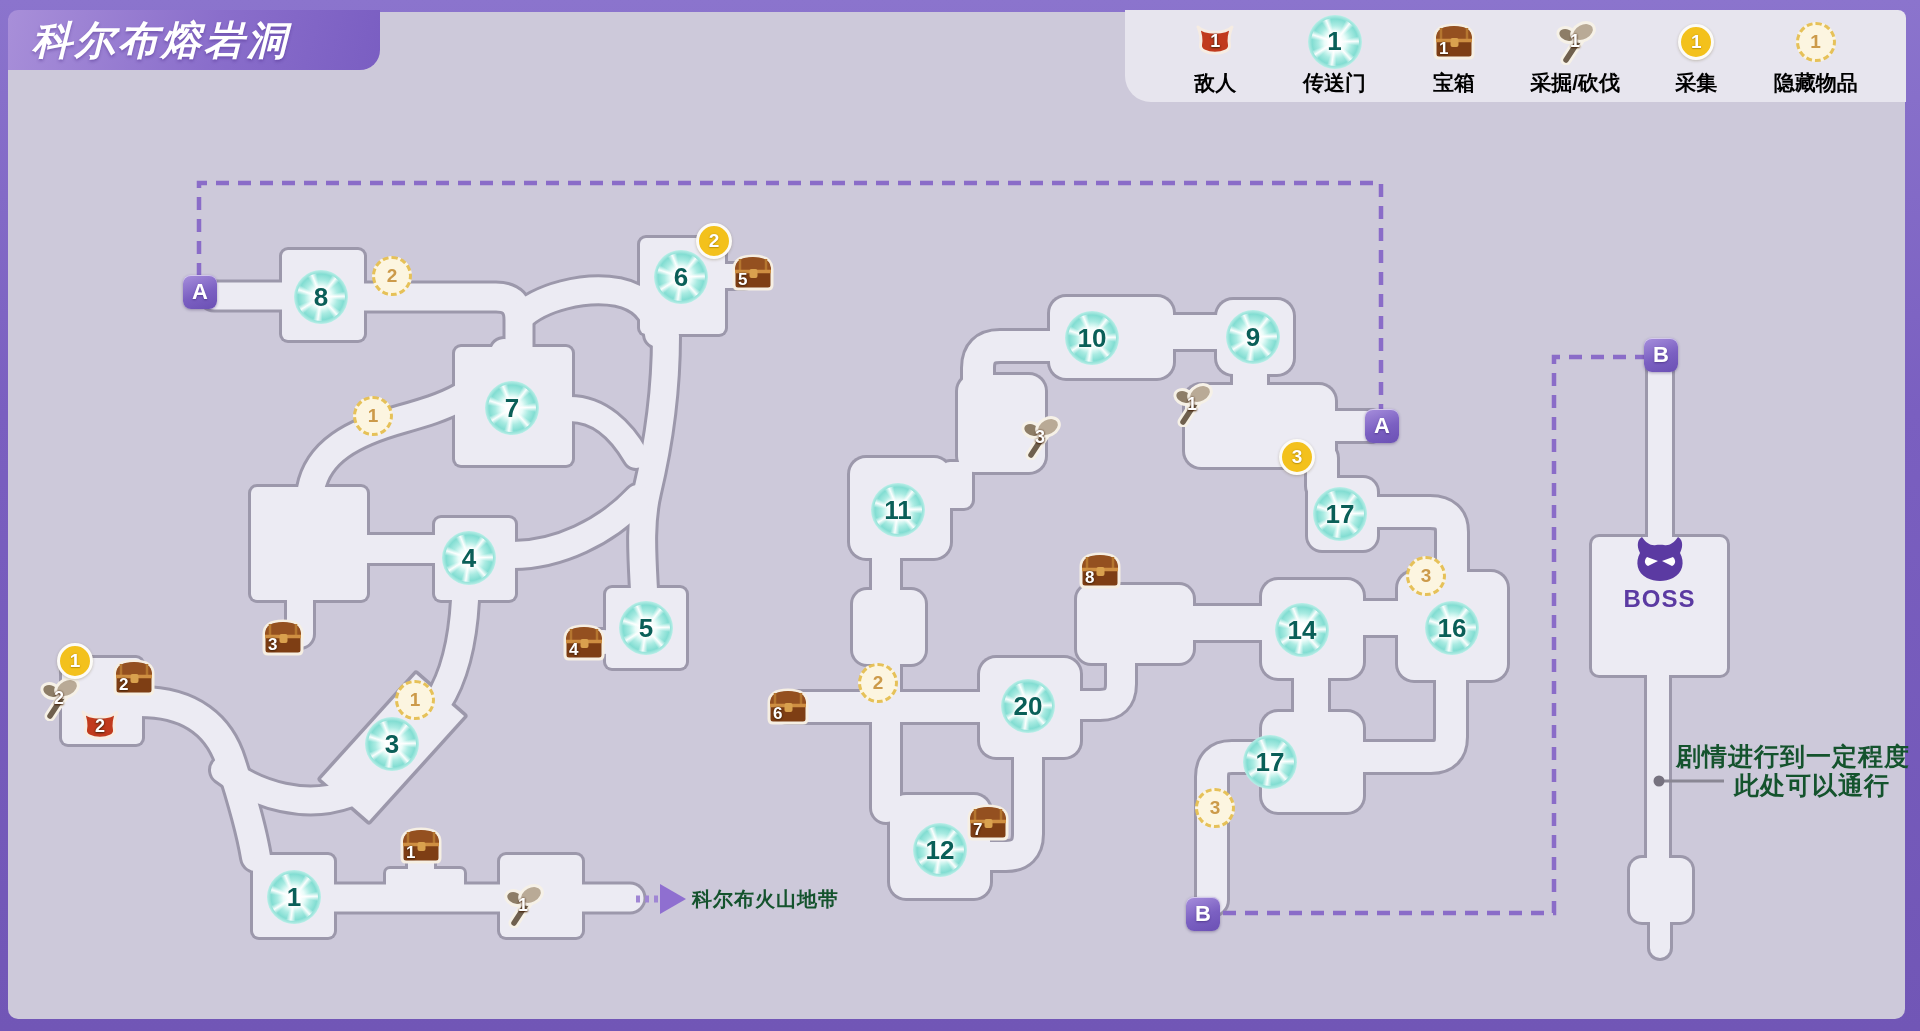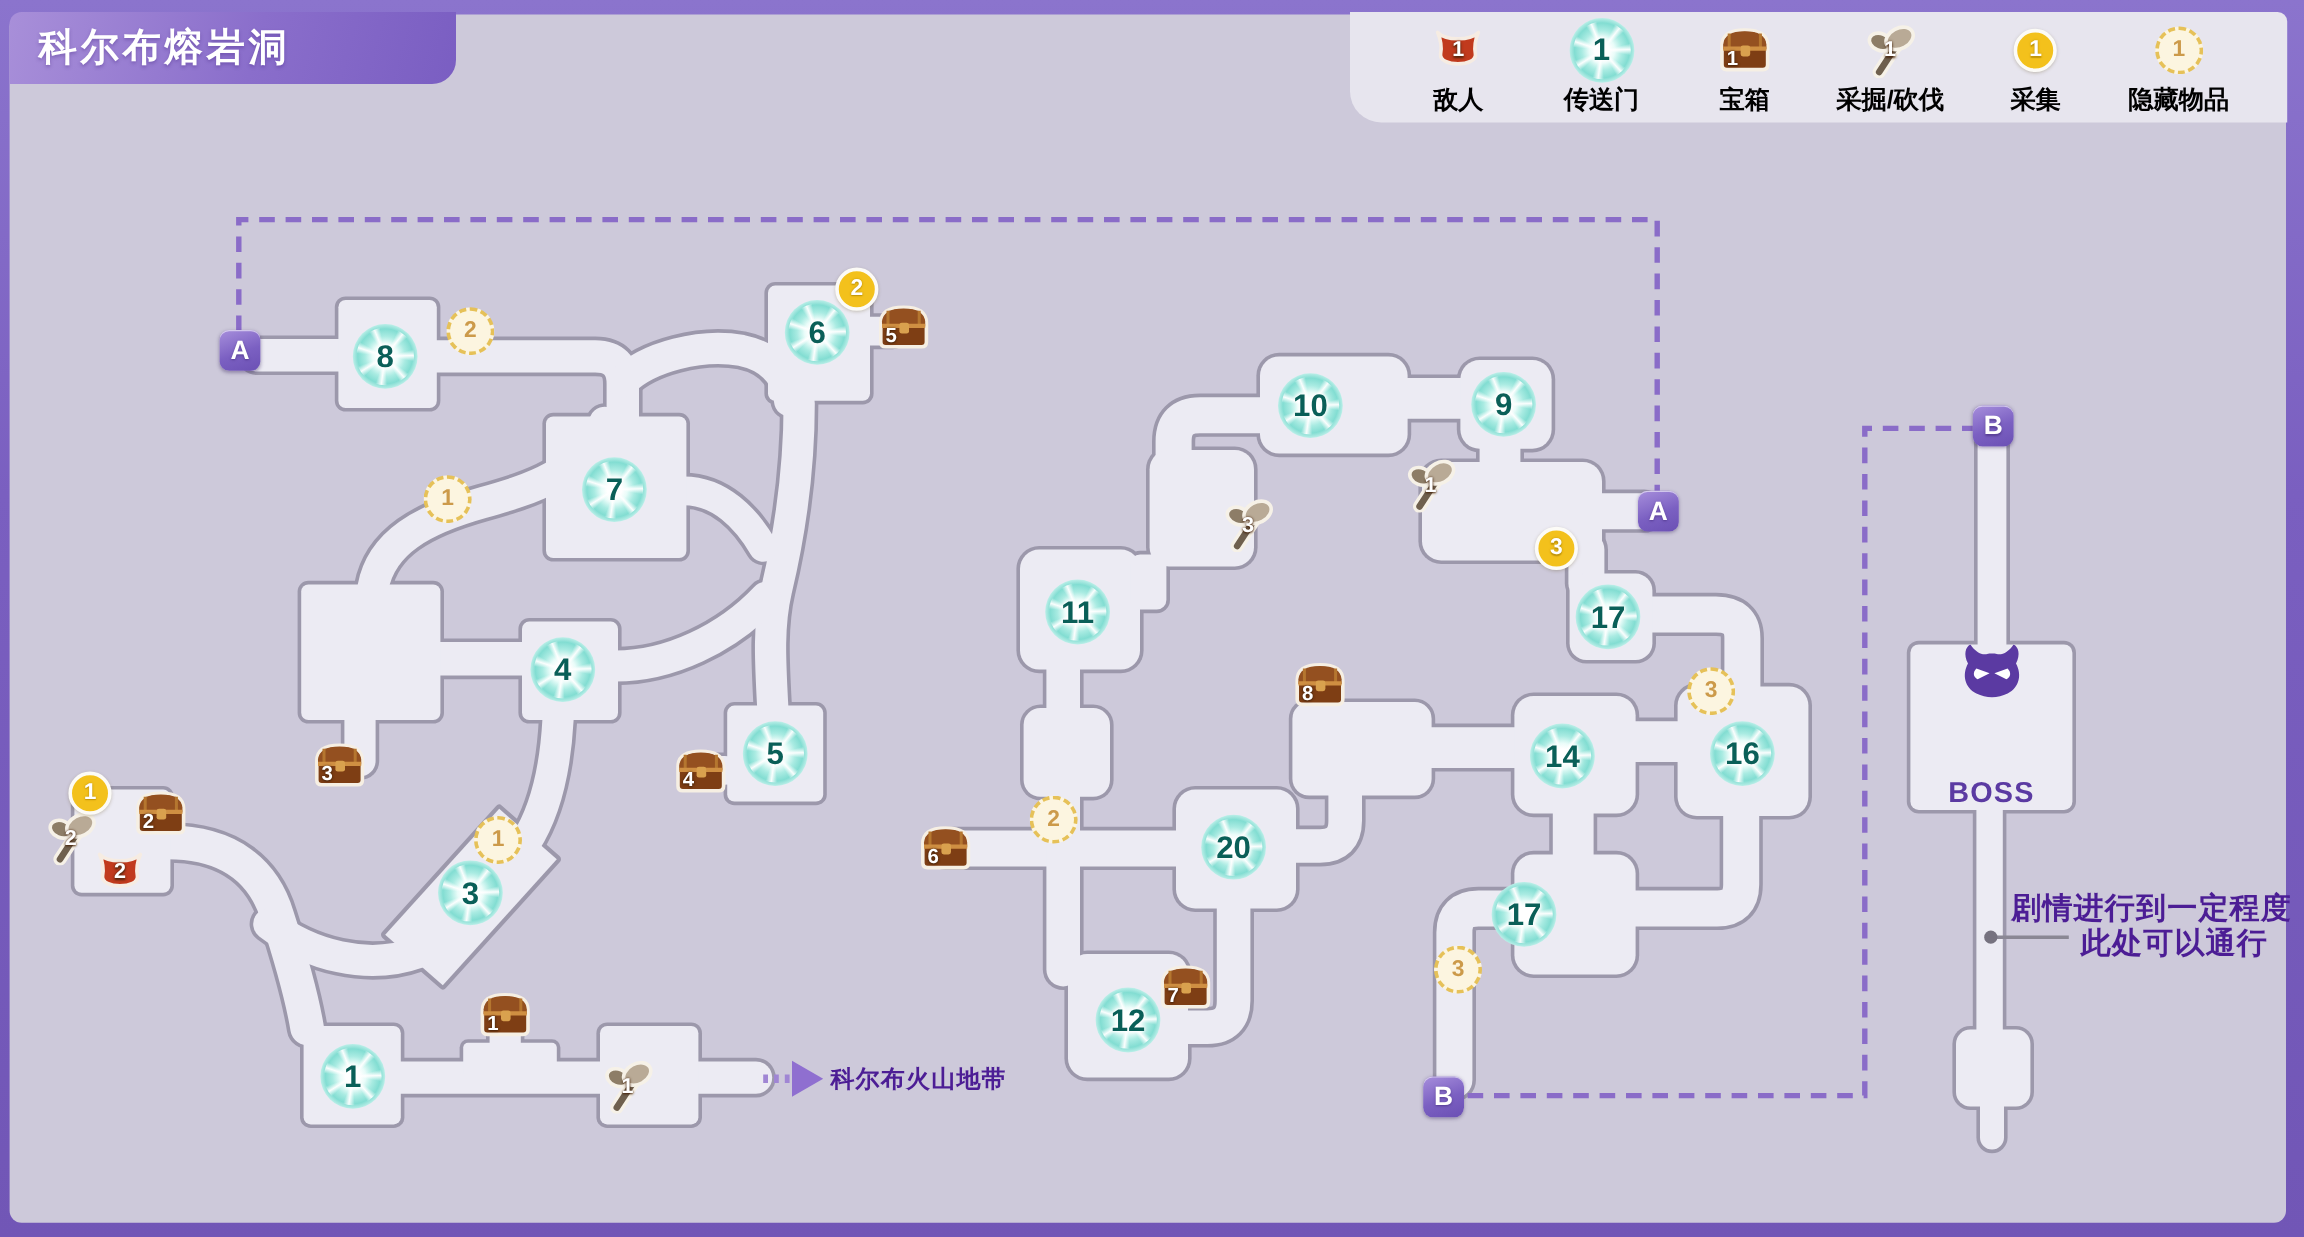--- a/index.html
+++ b/index.html
@@ -13,22 +13,22 @@
     background:#cdc9da;border-radius:10px;
   }
   #map-svg{position:absolute;left:0;top:0;width:1920px;height:1031px;z-index:1;}
   
   #title-box{
     position:absolute;left:8px;top:10px;width:372px;height:60px;z-index:5;
     background:linear-gradient(105deg,#a88fd9 0%,#8a6ecb 55%,#7a5ec2 100%);
     border-bottom-right-radius:20px;border-top-left-radius:10px;
     display:flex;align-items:center;padding-left:24px;box-sizing:border-box;
   }
-  #title-box .t{font-size:32px;font-weight:bold;color:#fff;letter-spacing:3px;
-    text-shadow:0 2px 3px rgba(60,30,120,.35);}
+  #title-box .t{font-size:40px;font-weight:bold;color:#fff;letter-spacing:3px;
+    text-shadow:0 2px 3px rgba(60,30,120,.35);font-style:italic;}
   
   #legend{
     position:absolute;left:1125px;top:10px;width:781px;height:92px;z-index:5;
     background:#e7e5ee;border-bottom-left-radius:26px;border-top-right-radius:8px;
     display:flex;align-items:center;justify-content:space-evenly;padding:0 14px;box-sizing:border-box;
   }
   .legend-item{display:flex;flex-direction:column;align-items:center;gap:1px;min-width:86px;}
   .legend-item .licon{height:52px;display:flex;align-items:center;justify-content:center;}
   .legend-item .llabel{font-size:21px;font-weight:bold;color:#000000;white-space:nowrap;}
   
@@ -48,26 +48,26 @@
   .m-hidden{background:#fcf5e0;border:3px dashed #e6c158;border-radius:50%;box-sizing:border-box;}
   .m-hidden .num{font-size:19px;color:#cc9a4a;text-shadow:none;}
   .m-waypoint{background:linear-gradient(160deg,#a78fdc 0%,#7b60c2 55%,#6b50b4 100%);
     border-radius:8px;box-shadow:inset 0 1px 0 rgba(255,255,255,.55),0 1px 3px rgba(40,20,80,.35);}
   .m-waypoint .wp{font-size:22px;font-weight:bold;color:#fff;text-shadow:0 1px 2px rgba(50,25,100,.5);}
   .m-chest .num{left:8px;bottom:3px;font-size:17px;}
   .m-enemy .num{top:8px;font-size:18px;}
   .m-mining .num{font-size:18px;}
   .icon{display:block;line-height:0;}
   
-  .map-text{position:absolute;z-index:4;font-weight:bold;color:#4c1d95;white-space:nowrap;font-family:Liberation Serif, serif;}
+  .map-text{position:absolute;z-index:4;font-weight:bold;color:#14532d;white-space:nowrap;font-family:Liberation Serif, serif;}
   #exit-text{left:692px;top:886px;font-size:20px;letter-spacing:1px;}
   #note1{left:1676px;top:740px;font-size:25px;letter-spacing:1px;}
   #note2{left:1734px;top:769px;font-size:25px;letter-spacing:1px;}
   #boss-room{position:absolute;left:1592px;top:537px;width:135px;height:138px;z-index:3;
-    display:flex;flex-direction:column;align-items:center;justify-content:space-between;gap:2px;}
+    display:flex;flex-direction:column;align-items:center;justify-content:flex-start;gap:2px;}
   #boss-room .blabel{font-size:24px;font-weight:bold;color:#5b3aa2;letter-spacing:1px;}
 </style>
 </head>
 <body>
 
 <div id="canvas"></div>
 
 <svg id="map-svg" viewBox="0 0 1920 1031">
     <g>
       <path d="M214,296 H286" fill="none" stroke="#9c98ab" stroke-width="33" stroke-linecap="round" stroke-linejoin="round"></path>

